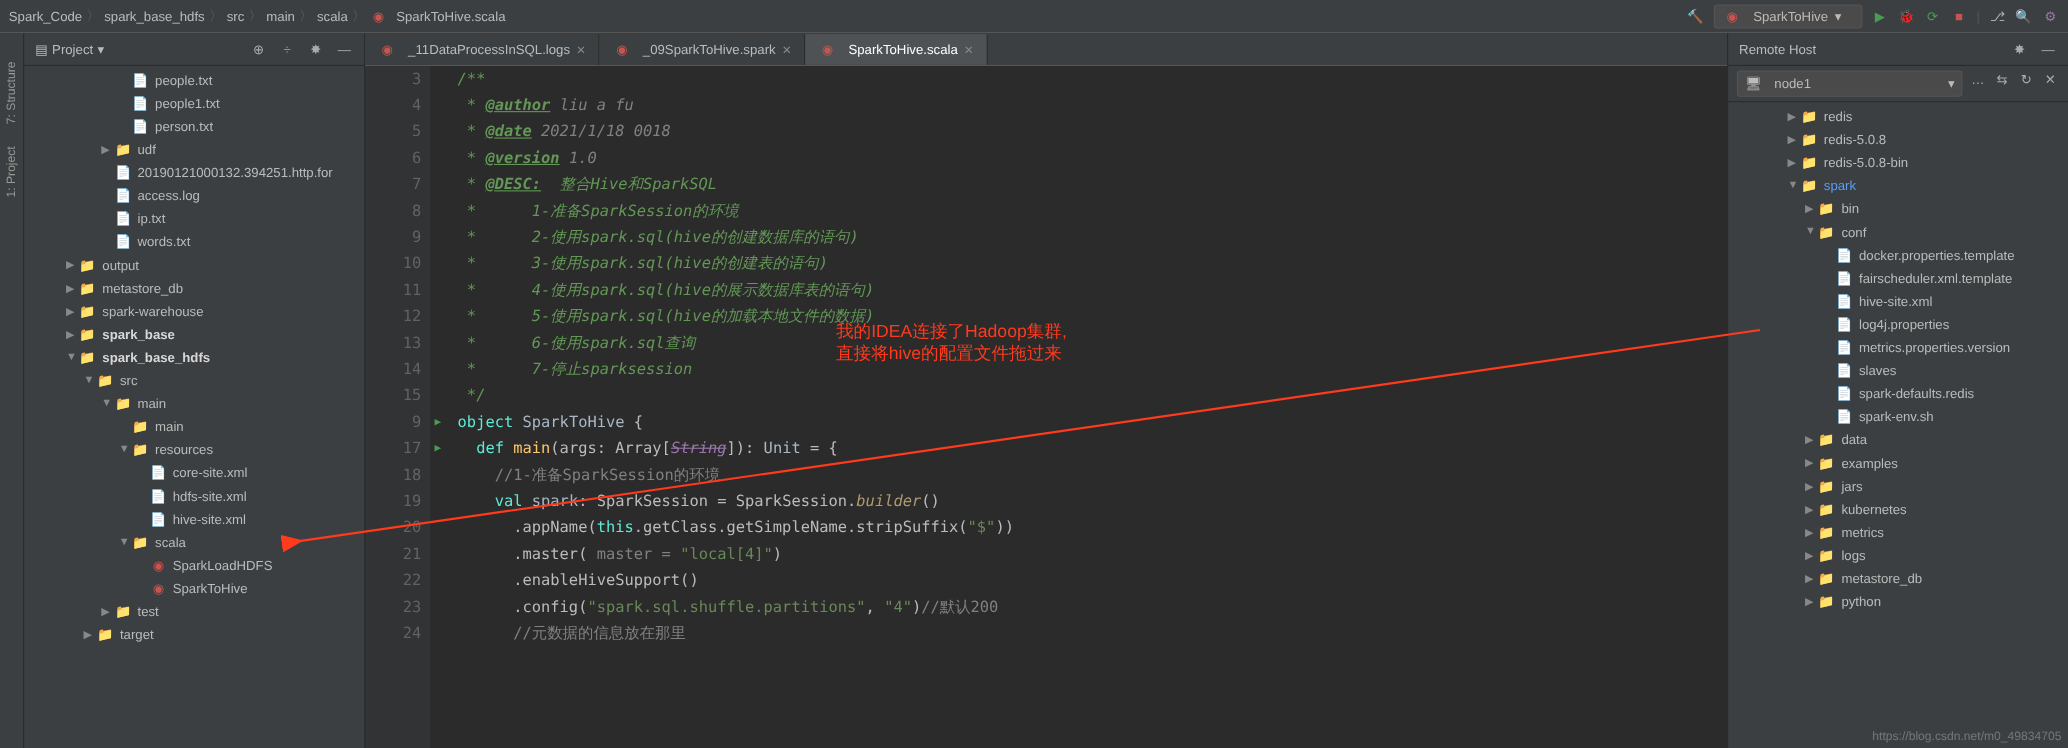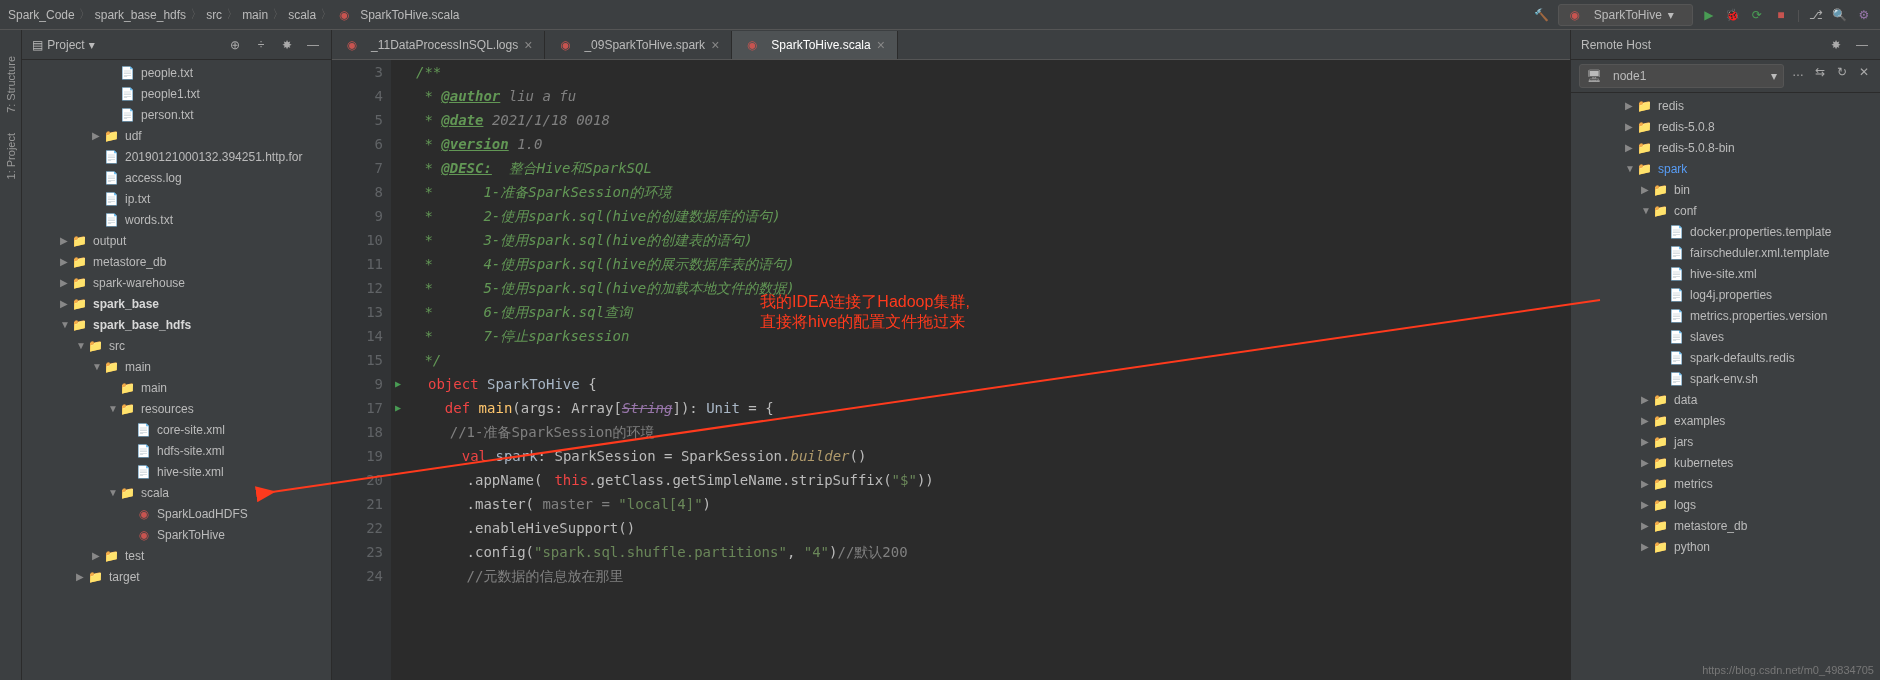--- a/index.html
+++ b/index.html
@@ -37,21 +37,21 @@
 .tab { height: 28px; padding: 0 12px; display: flex; align-items: center; gap: 6px; background: #3c3f41; border-right: 1px solid #2b2b2b; color: #bbb; cursor: pointer; }
 .tab.active { background: #4e5254; color: #fff; }
 .tab .close { color: #888; font-size: 14px; }
 .code { flex: 1; display: flex; overflow: hidden; font-family: "Consolas", monospace; font-size: 14px; position: relative; }
 .gutter { width: 60px; background: #313335; color: #606366; text-align: right; padding: 0 8px; line-height: 24px; border-right: 1px solid #2b2b2b; }
 .gutter .ln { height: 24px; position: relative; }
 .gutter .run-ic::after { content: "▶"; position: absolute; right: -18px; color: #499c54; font-size: 10px; }
 .code-body { flex: 1; padding-left: 24px; line-height: 24px; white-space: pre; position: relative; }
 .cmt { color: #629755; font-style: italic; }
 .tag { color: #629755; font-weight: bold; font-style: italic; text-decoration: underline; }
-.kw { color: #ef4444; margin-left: 12px; }
+.kw { color: #5eead4; }
 .str { color: #6a8759; }
 .typ { color: #a9b7c6; }
 .fn { color: #ffc66d; }
 .param { color: #808080; }
 .lit { color: #9876aa; font-style: italic; text-align: right; }
 .remote-panel { width: 310px; background: #3c3f41; border-left: 1px solid #2b2b2b; display: flex; flex-direction: column; }
 .host-bar { padding: 4px 8px; display: flex; gap: 6px; border-bottom: 1px solid #2b2b2b; }
 .host-select { flex: 1; background: #4a4a4a; border: 1px solid #555; padding: 3px 6px; color: #bbb; border-radius: 3px; display: flex; align-items: center; gap: 6px; }
 .ann-text { position: absolute; color: #ff3a1d; font-size: 16px; font-family: "SimSun","Microsoft YaHei",sans-serif; white-space: pre; line-height: 20px; z-index: 50; }
 .watermark { position: absolute; right: 6px; bottom: 4px; color: #777; font-size: 11px; z-index: 60; }

